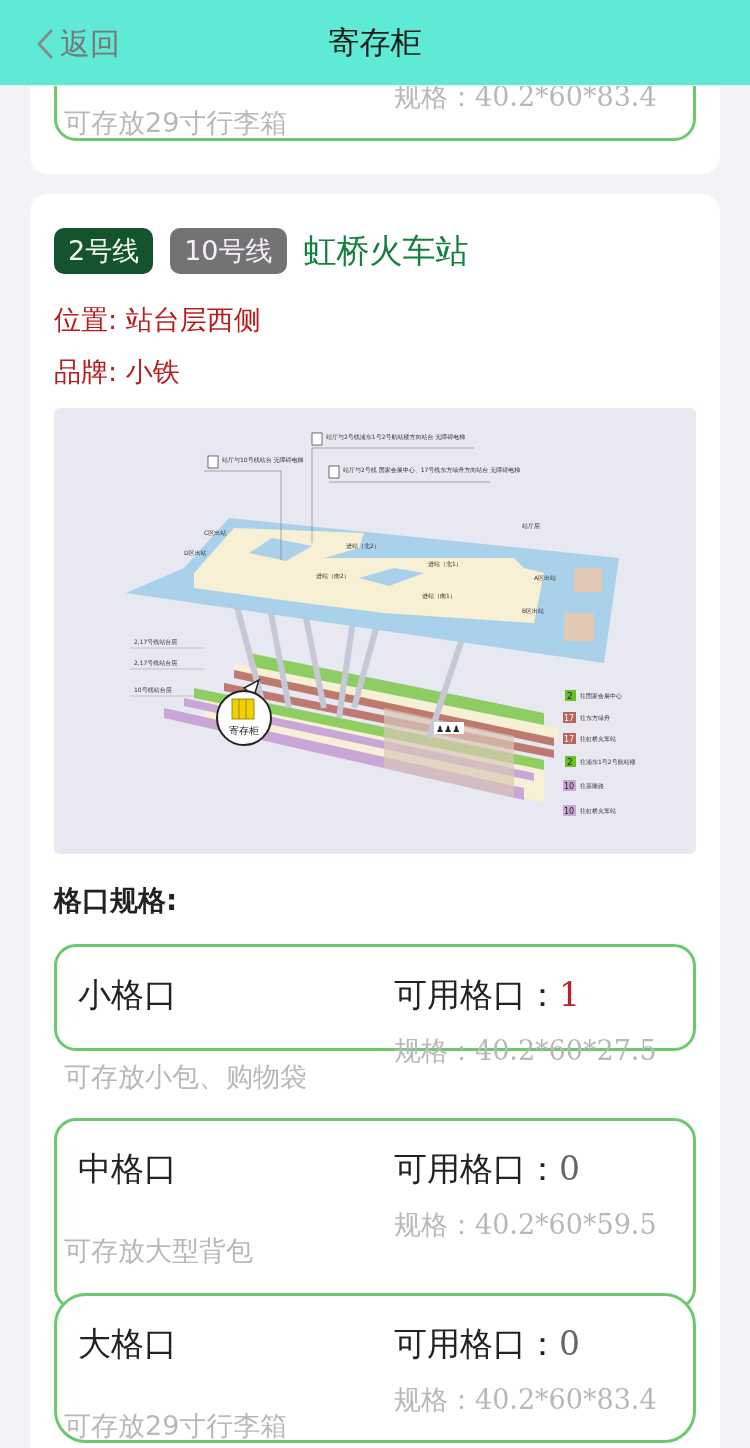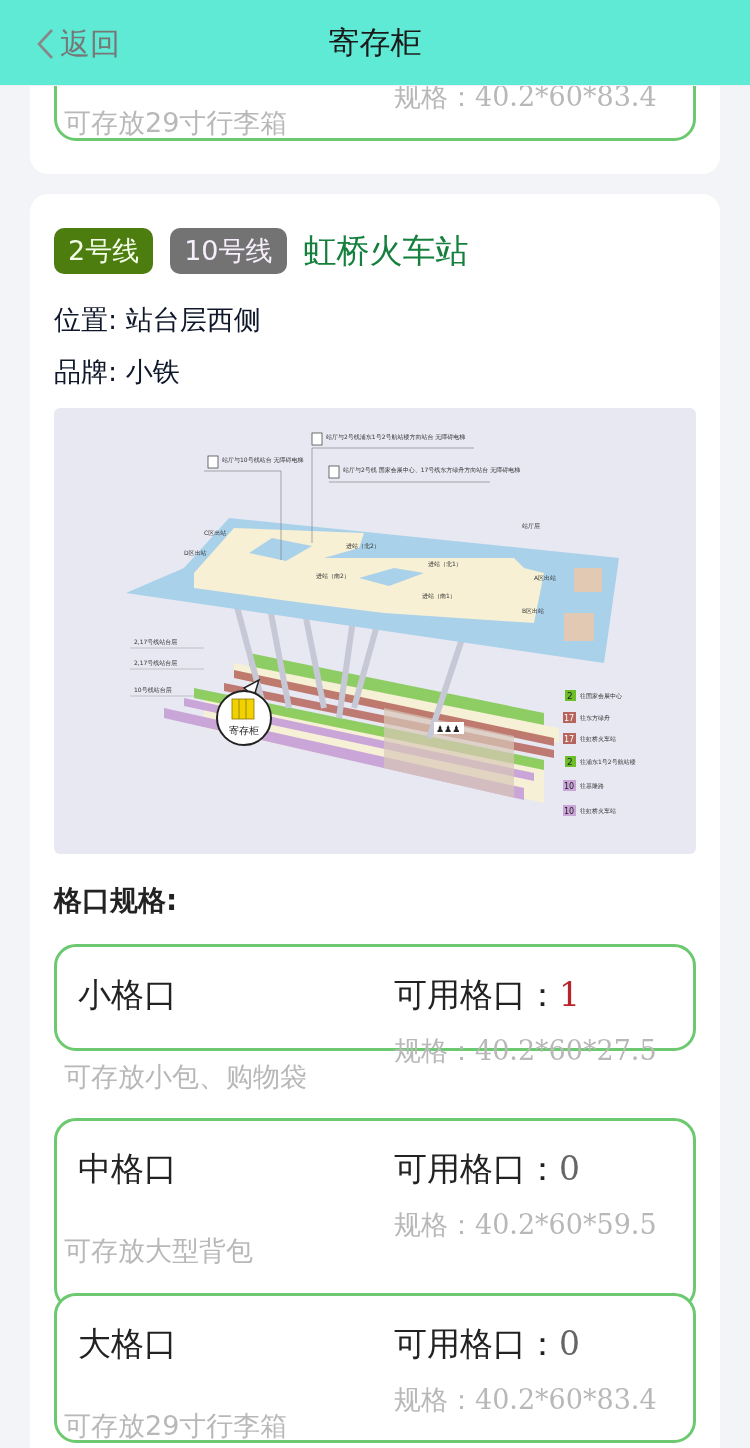--- a/index.html
+++ b/index.html
@@ -41,25 +41,25 @@
   .slot .avail .num { font-family: "DejaVu Serif", "Liberation Serif", serif; color: #666; }
   .slot .avail .num.red { color: #b8242a; }
   .slot .spec { position: absolute; left: 337px; top: 86px; font-size: 27px; color: #b8b8b8; }
   .slot .spec .v { font-family: "DejaVu Serif", "Liberation Serif", serif; }
 
   .line-badges { position: absolute; left: 24px; top: 34px; display: flex; align-items: center; }
   .badge {
     height: 46px; padding: 0 14px; border-radius: 10px; font-size: 27px; color: #f4ffe9;
     display: flex; align-items: center; margin-right: 17px;
   }
-  .badge.l2 { background: #4d7c0f; }
+  .badge.l2 { background: #14532d; }
   .badge.l10 { background: #737373; color: #f7eefb; }
   .station-name { font-size: 33px; font-weight: normal; color: #15803d; }
 
-  .info-row { position: absolute; left: 24px; font-size: 27px; color: #0f172a; }
+  .info-row { position: absolute; left: 24px; font-size: 27px; color: #b91c1c; }
   .map {
     position: absolute; left: 24px; top: 214px; width: 642px; height: 446px;
     background: #e7e8f2; border-radius: 6px; overflow: hidden;
   }
   .map svg { width: 642px; height: 446px; display: block; }
   .section-title { position: absolute; left: 24px; top: 688px; font-size: 28px; font-weight: bold; color: #222; }
 </style>
 </head>
 <body>
 
@@ -214,21 +214,21 @@
     <div class="name">中格口</div>
     <div class="desc">可存放大型背包</div>
     <div class="avail">
       <span>可用格口：</span><span class="num">0</span>
     </div>
     <div class="spec">
       <span>规格：</span><span class="v">40.2*60*59.5</span>
     </div>
   </div>
 
-  <div class="slot" style="top:1099px;height:150px;">
+  <div class="slot" style="top:1099px;height:150px;border-radius:32px;">
     <div class="name">大格口</div>
     <div class="desc">可存放29寸行李箱</div>
     <div class="avail">
       <span>可用格口：</span><span class="num">0</span>
     </div>
     <div class="spec">
       <span>规格：</span><span class="v">40.2*60*83.4</span>
     </div>
   </div>
 </div>

